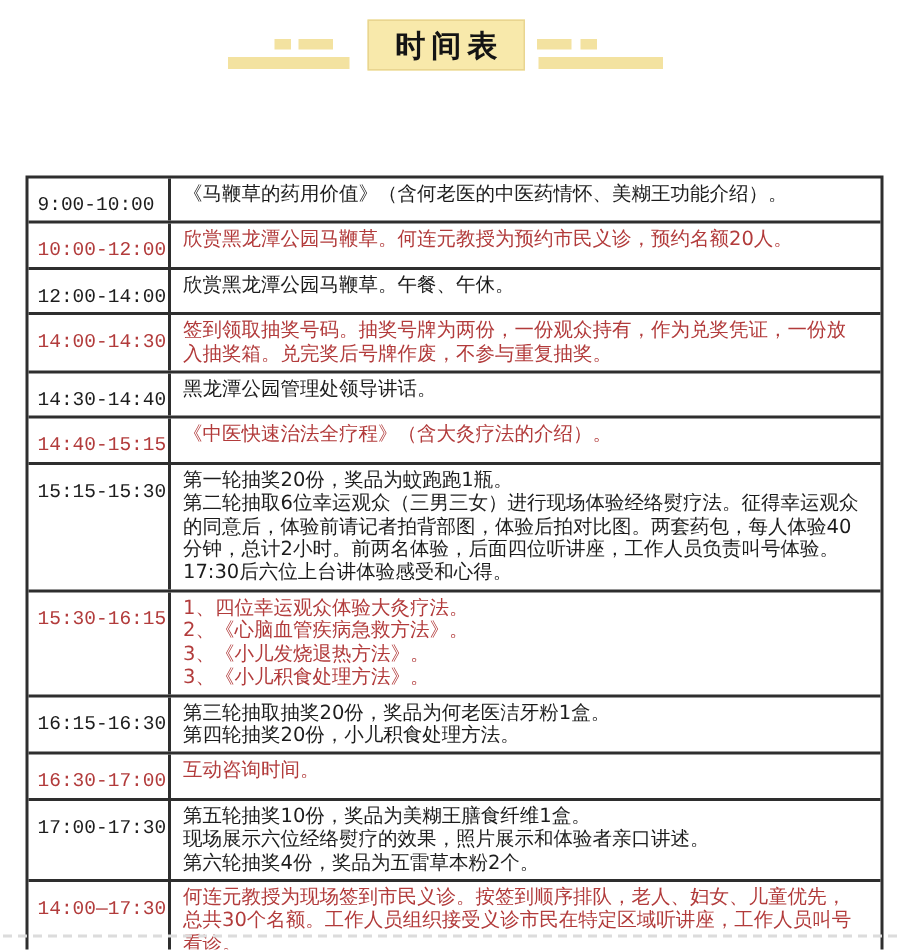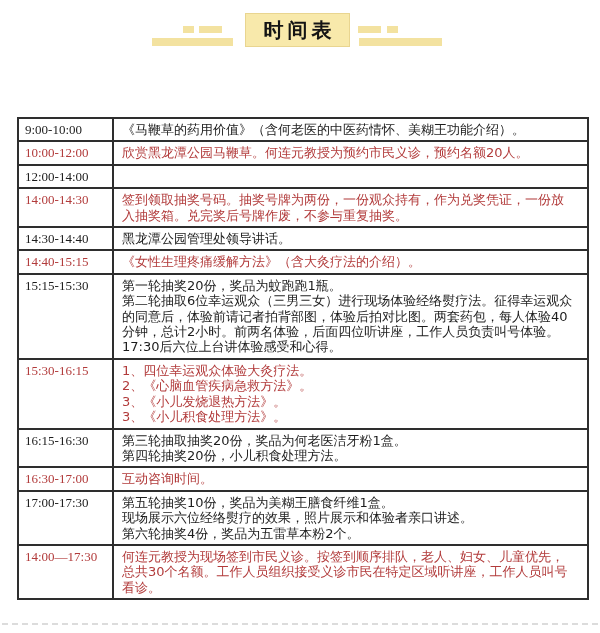--- a/index.html
+++ b/index.html
@@ -38,22 +38,22 @@
     width: 572px;
     border: 2px solid var(--line, #2e2e2e);
     background: #fff;
   }
   .row { display: flex; border-bottom: 2px solid var(--line, #2e2e2e); }
   .row:last-child { border-bottom: none; }
   .cell { font-size: 13px; line-height: 15.4px; }
   .cell.time {
     flex: 0 0 95px; width: 95px;
     border-right: 2px solid var(--line, #2e2e2e);
-    padding: 3px 2px 3px 6px;
-    font-family: Liberation Serif, serif;
+    padding: 10px 2px 3px 6px;
+    font-family: Liberation Mono, monospace;
     white-space: nowrap;
   }
   .cell.content { flex: 1 1 auto; padding: 3px 14px 3px 8px; }
   .row.black { color: #1c1c1c; }
   .row.red   { color: var(--red, #b23b3b); }
 
   
   .bottom-dashes {
     position: absolute; left: 2px; top: 623px; width: 596px; height: 0;
     border-top: 2px dashed #dcdcdc;
@@ -86,40 +86,43 @@
 
   <div class="row red">
     <div class="cell time">10:00-12:00</div>
     <div class="cell content">
           <div class="line">欣赏黑龙潭公园马鞭草。何连元教授为预约市民义诊，预约名额20人。</div>
         </div>
   </div>
 
   <div class="row black">
     <div class="cell time">12:00-14:00</div>
+    <div class="cell content">
+          <div class="line">欣赏黑龙潭公园马鞭草。午餐、午休。</div>
+        </div>
   </div>
 
   <div class="row red">
     <div class="cell time">14:00-14:30</div>
     <div class="cell content">
           <div class="line">签到领取抽奖号码。抽奖号牌为两份，一份观众持有，作为兑奖凭证，一份放入抽奖箱。兑完奖后号牌作废，不参与重复抽奖。</div>
         </div>
   </div>
 
   <div class="row black">
     <div class="cell time">14:30-14:40</div>
     <div class="cell content">
           <div class="line">黑龙潭公园管理处领导讲话。</div>
         </div>
   </div>
 
   <div class="row red">
     <div class="cell time">14:40-15:15</div>
     <div class="cell content">
-          <div class="line">《女性生理疼痛缓解方法》（含大灸疗法的介绍）。</div>
+          <div class="line">《中医快速治法全疗程》（含大灸疗法的介绍）。</div>
         </div>
   </div>
 
   <div class="row black">
     <div class="cell time">15:15-15:30</div>
     <div class="cell content">
           <div class="line">第一轮抽奖20份，奖品为蚊跑跑1瓶。</div>
           <div class="line">第二轮抽取6位幸运观众（三男三女）进行现场体验经络熨疗法。征得幸运观众的同意后，体验前请记者拍背部图，体验后拍对比图。两套药包，每人体验40分钟，总计2小时。前两名体验，后面四位听讲座，工作人员负责叫号体验。17:30后六位上台讲体验感受和心得。</div>
         </div>
   </div>

